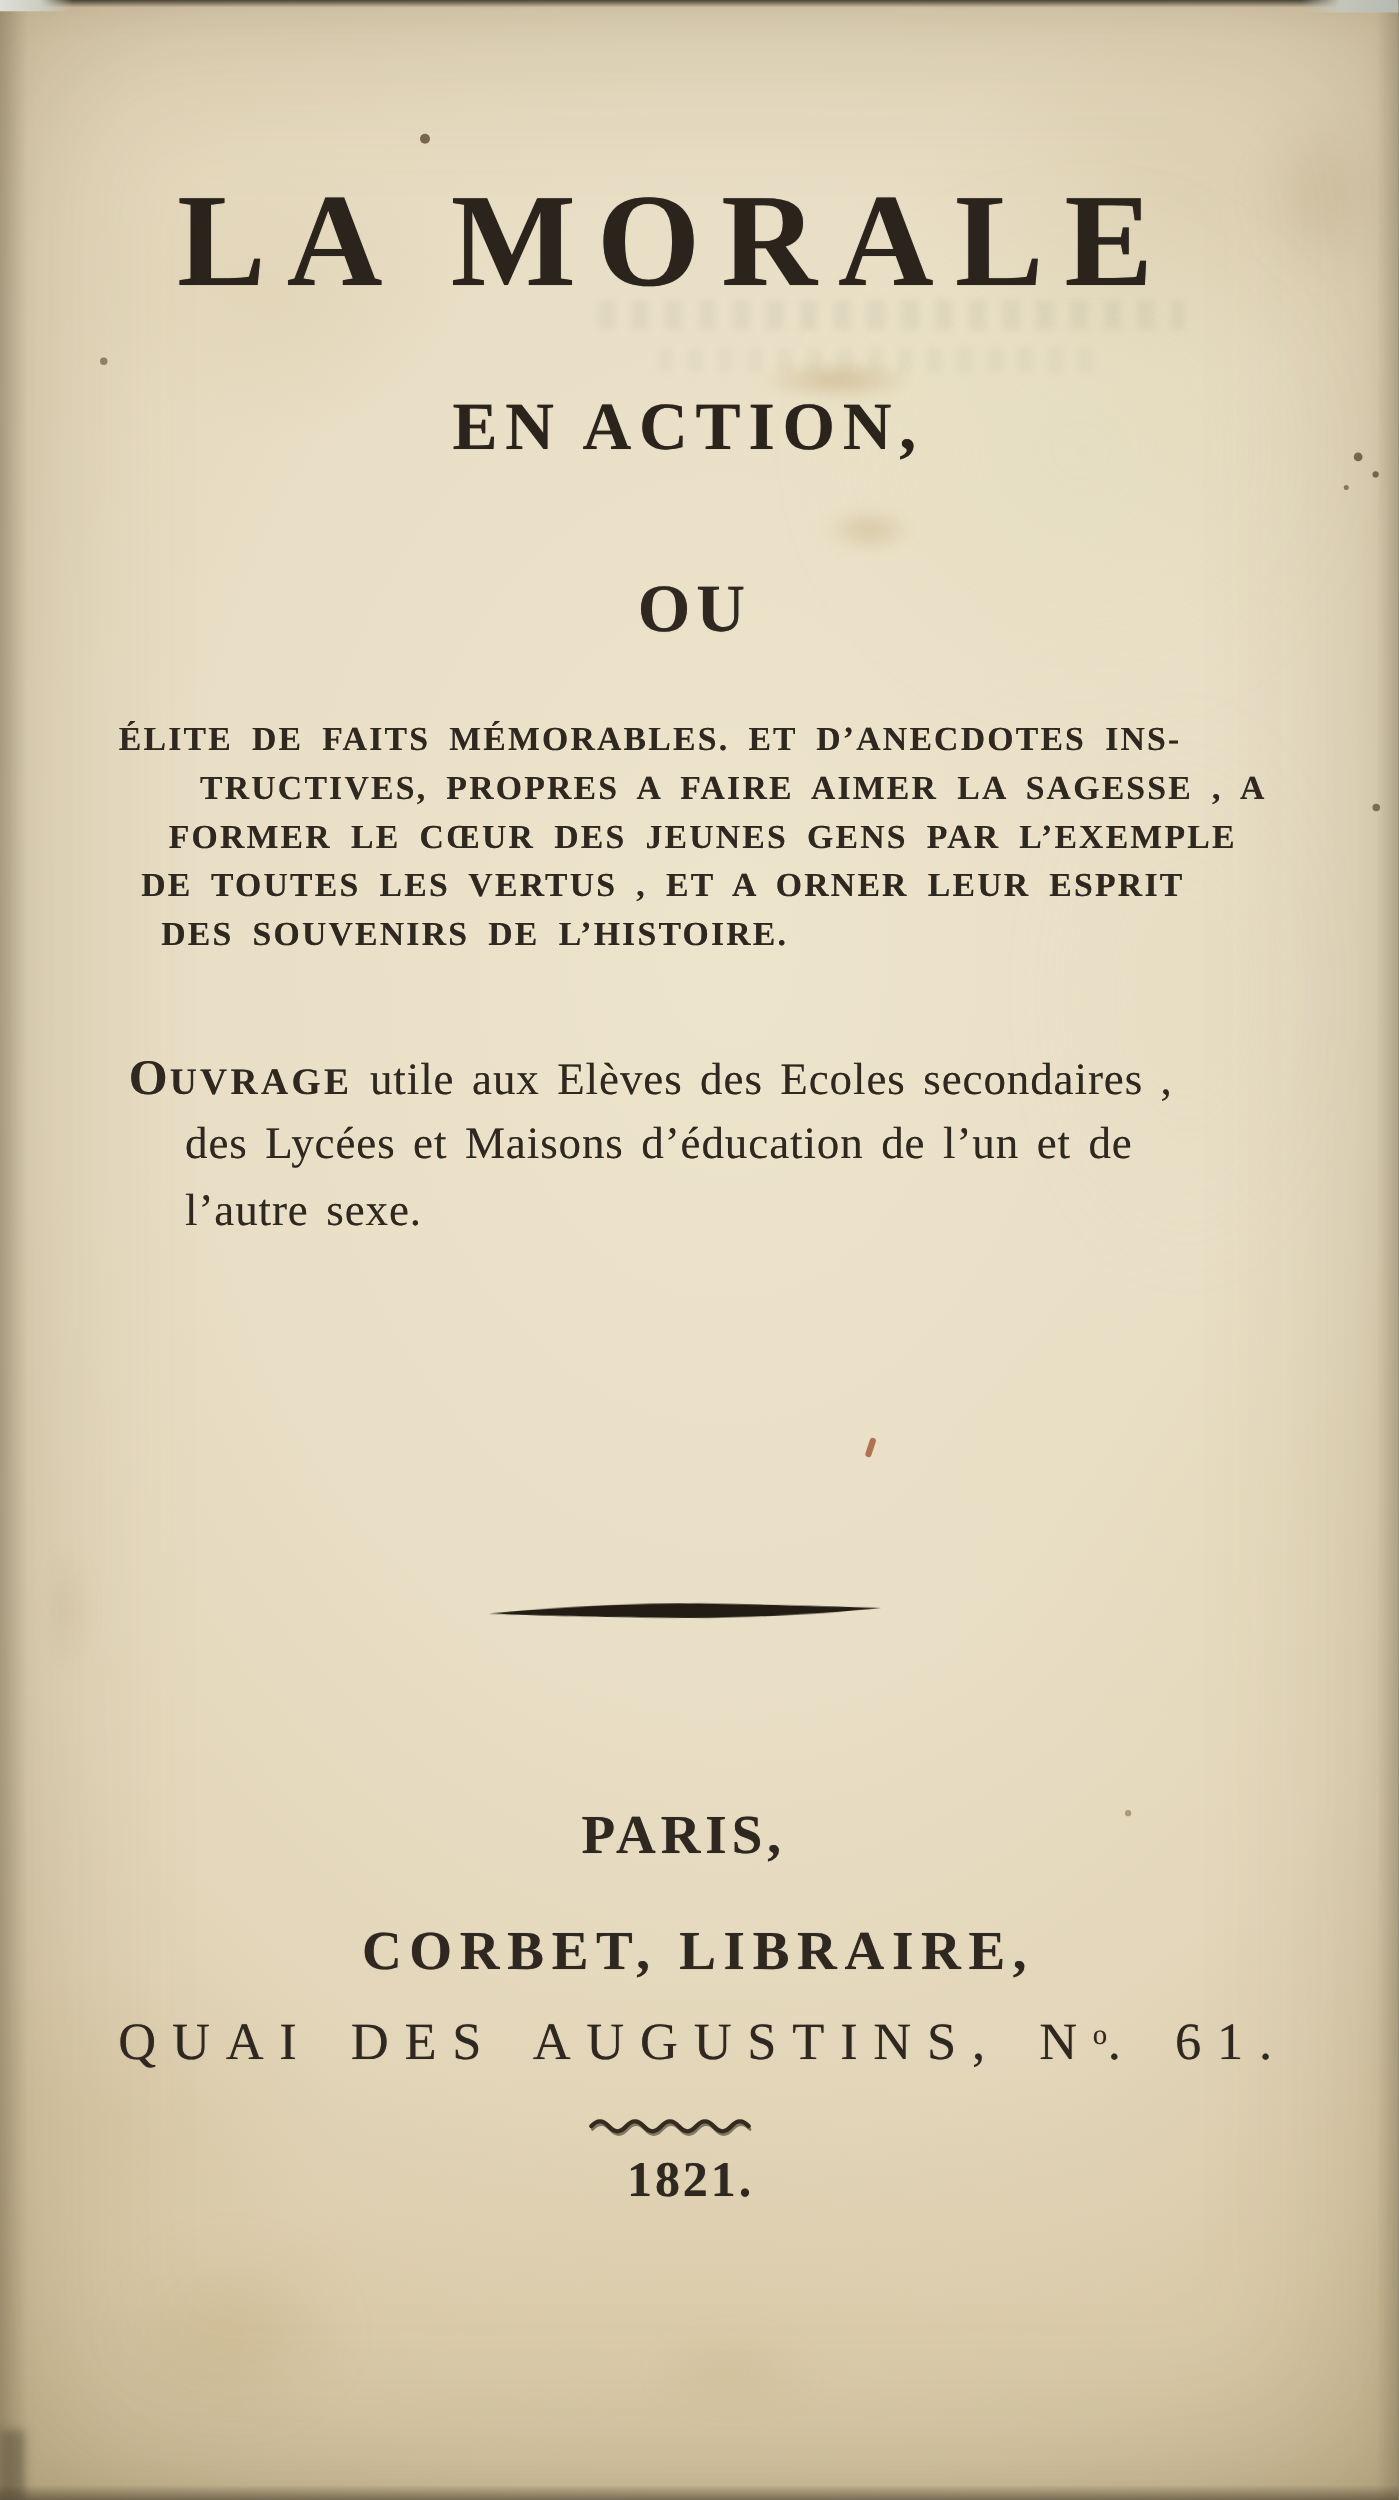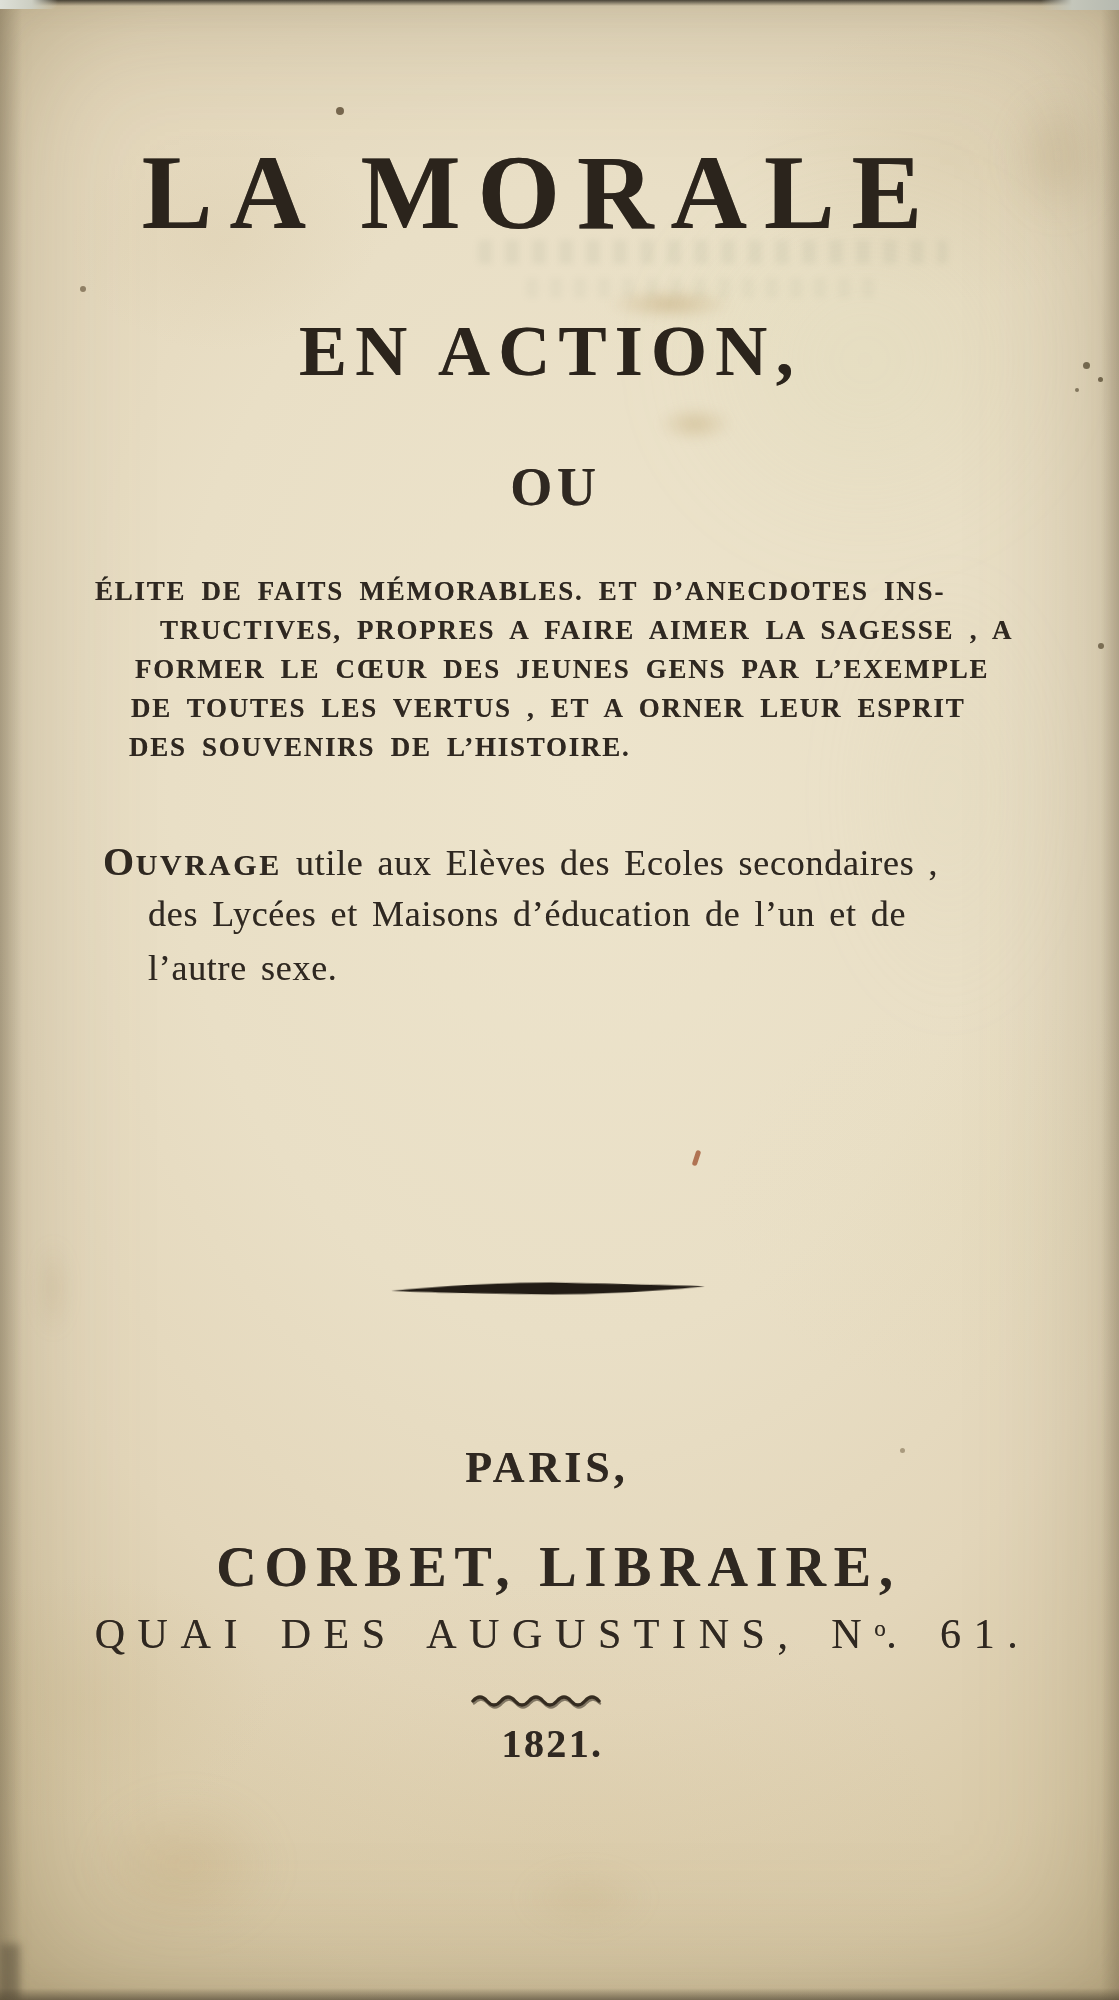--- a/index.html
+++ b/index.html
@@ -32,34 +32,34 @@
                background:linear-gradient(to right,#dee0d8,#ccceC2 55%, rgba(204,206,194,0)); border-radius:0 0 7px 0; }
   .sliver-tr { position:absolute; right:0; top:0; width:78px; height:10px;
                background:linear-gradient(to left,#b6b9af,#c4c6ba 60%, rgba(196,198,186,0)); }
   .corner-bl { position:absolute; left:0; bottom:0; width:20px; height:56px;
                background:rgba(60,52,38,.38); filter:blur(4px); }
 
   
   .line { position:absolute; left:0; text-align:center; white-space:nowrap;
           text-shadow:0 0 .6px rgba(43,37,29,.55); }
   .t1      { top:132px;  right:38px; font-size:106px; font-weight:700; letter-spacing:.16em; color:#2b241c; }
-  .t2      { top:310px;  right:18px; font-size:72px;  font-weight:700; letter-spacing:.115em; color:#2b241c; }
+  .t2      { top:310px;  right:18px; font-size:54px;  font-weight:700; letter-spacing:.115em; color:#2b241c; }
   .ou      { top:456px;  right:8px;  font-size:54px;  font-weight:700; letter-spacing:.09em; }
   .edition { top:1056px; right:50px; font-size:40px;  font-weight:700; letter-spacing:.05em; }
   .paris   { top:1442px; right:25px; font-size:44px;  font-weight:700; letter-spacing:.09em; }
-  .corbet  { top:1535px; right:14px; font-size:56px;  font-weight:700; letter-spacing:.14em;margin-left:12px; }
+  .corbet  { top:1535px; right:14px; font-size:44px;  font-weight:700; letter-spacing:.14em;margin-left:12px; }
   .quai    { top:1610px; right:8px;  font-size:42px;  font-weight:400; letter-spacing:.30em; word-spacing:.18em;padding-left:14px; }
   .quai sup{ font-size:.55em; vertical-align:baseline; position:relative; top:-.5em; letter-spacing:.02em; }
   .year    { top:1720px; right:14px; font-size:40px;  font-weight:700; letter-spacing:.06em; }
 
   .para { position:absolute; left:95px; top:572px; font-size:27px; font-weight:700;
           letter-spacing:.065em; word-spacing:.25em; line-height:39px; white-space:nowrap;
           text-shadow:0 0 .5px rgba(43,37,29,.5); }
   .para .l2 { margin-left:65px; } .para .l3 { margin-left:40px; }
-  .para .l4 { margin-left:36px; } .para .l5 { margin-left:34px; }
+  .para .l4 { margin-left:18px; } .para .l5 { margin-left:34px; }
 
   .aud { position:absolute; white-space:nowrap; font-size:36px; letter-spacing:.02em;
          word-spacing:.12em; text-shadow:0 0 .5px rgba(43,37,29,.45); }
   .aud1 { left:103px; top:838px; } .aud2 { left:148px; top:893px; } .aud3 { left:148px; top:947px; }
   .lead-initial { font-size:40px; font-weight:700; letter-spacing:.04em; }
   .lead-rest    { font-size:30px; font-weight:700; letter-spacing:.09em; }
 
   .divider  { position:absolute; left:388px; top:1280px; transform:rotate(-.7deg); filter:blur(.4px); }
   .squiggle { position:absolute; left:470px; top:1690px; }
 

